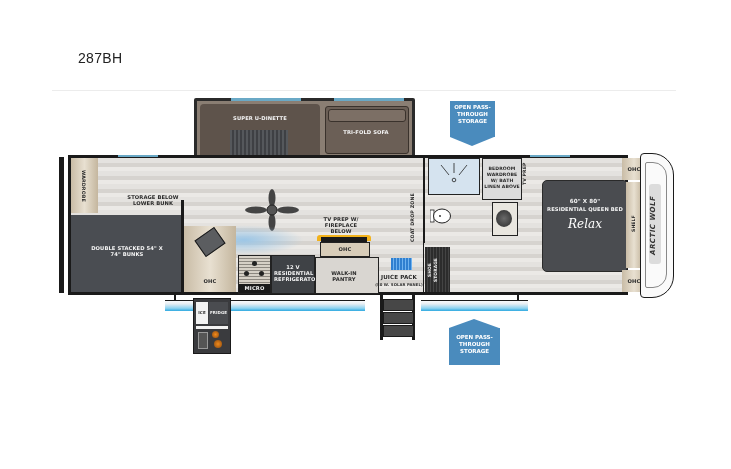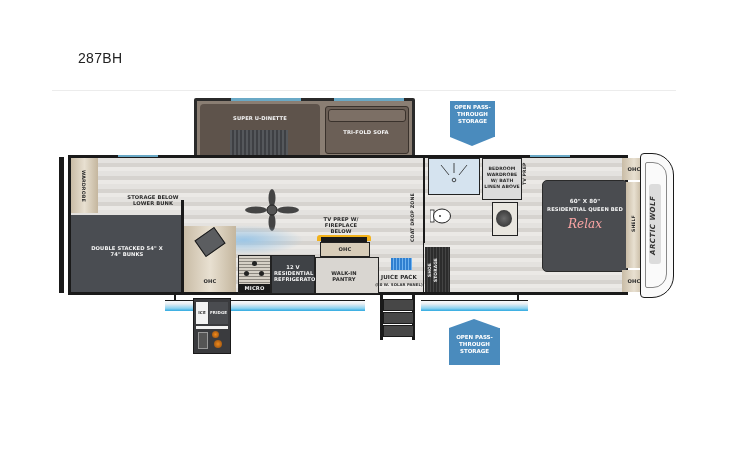--- a/index.html
+++ b/index.html
@@ -144,21 +144,21 @@
   </div>
   <div class="abs lbl lbl-d vert" style="left:522px;top:162px;height:24px;font-size:4.6px;">TV PREP</div>
 
   <div class="abs" style="left:492px;top:202px;width:24px;height:32px;background:#e9e6df;border:1px solid #222;">
     <div class="abs" style="left:3px;top:7px;width:16px;height:17px;border-radius:50%;background:radial-gradient(circle,#6a6a6a,#2a2a2a);"></div>
   </div>
 
   <div class="abs" style="left:542px;top:180px;width:84px;height:90px;background:#4a4c50;border-radius:5px;border:1px solid #2a2a2a;">
     <div class="abs lbl lbl-w" style="left:0;top:17px;width:84px;font-size:5.6px;">60" x 80"</div>
     <div class="abs lbl lbl-w" style="left:0;top:25px;width:84px;font-size:5.2px;">RESIDENTIAL QUEEN BED</div>
-    <div class="abs" style="left:0;top:36px;width:84px;text-align:center;color:#fca5a5;font-family:'DejaVu Serif',serif;font-style:italic;font-size:12px;">Relax</div>
+    <div class="abs" style="left:0;top:36px;width:84px;text-align:center;color:#ffffff;font-family:'DejaVu Serif',serif;font-style:italic;font-size:12px;">Relax</div>
   </div>
 
   <div class="abs beige" style="left:622px;top:158px;width:24px;height:22px;">
     <div class="abs lbl lbl-d" style="left:0;top:8px;width:24px;">OHC</div>
   </div>
   <div class="abs beige" style="left:622px;top:270px;width:24px;height:22px;">
     <div class="abs lbl lbl-d" style="left:0;top:8px;width:24px;">OHC</div>
   </div>
   <div class="abs beige" style="left:626px;top:182px;width:16px;height:86px;">
     <div class="abs lbl lbl-d vert" style="left:5px;top:30px;height:24px;font-size:4.6px;">SHELF</div>

